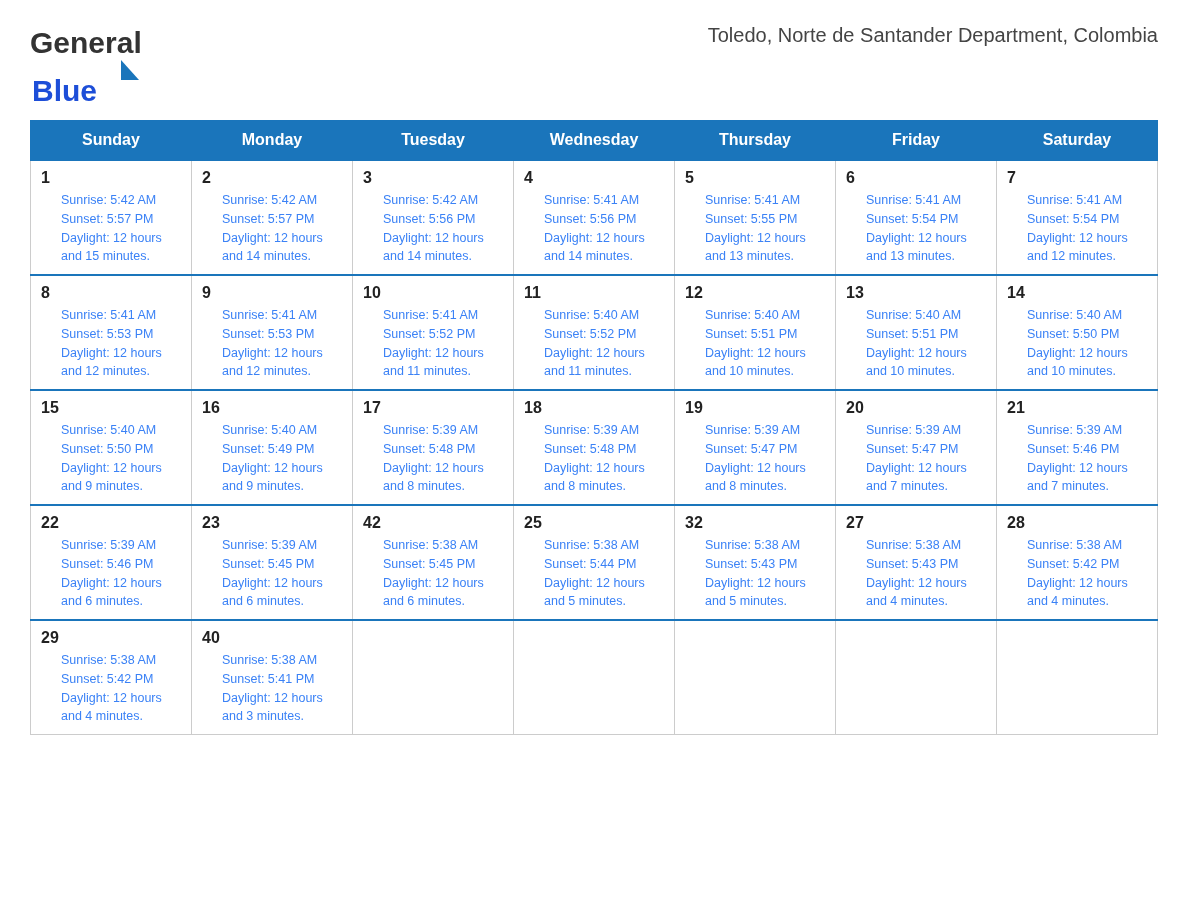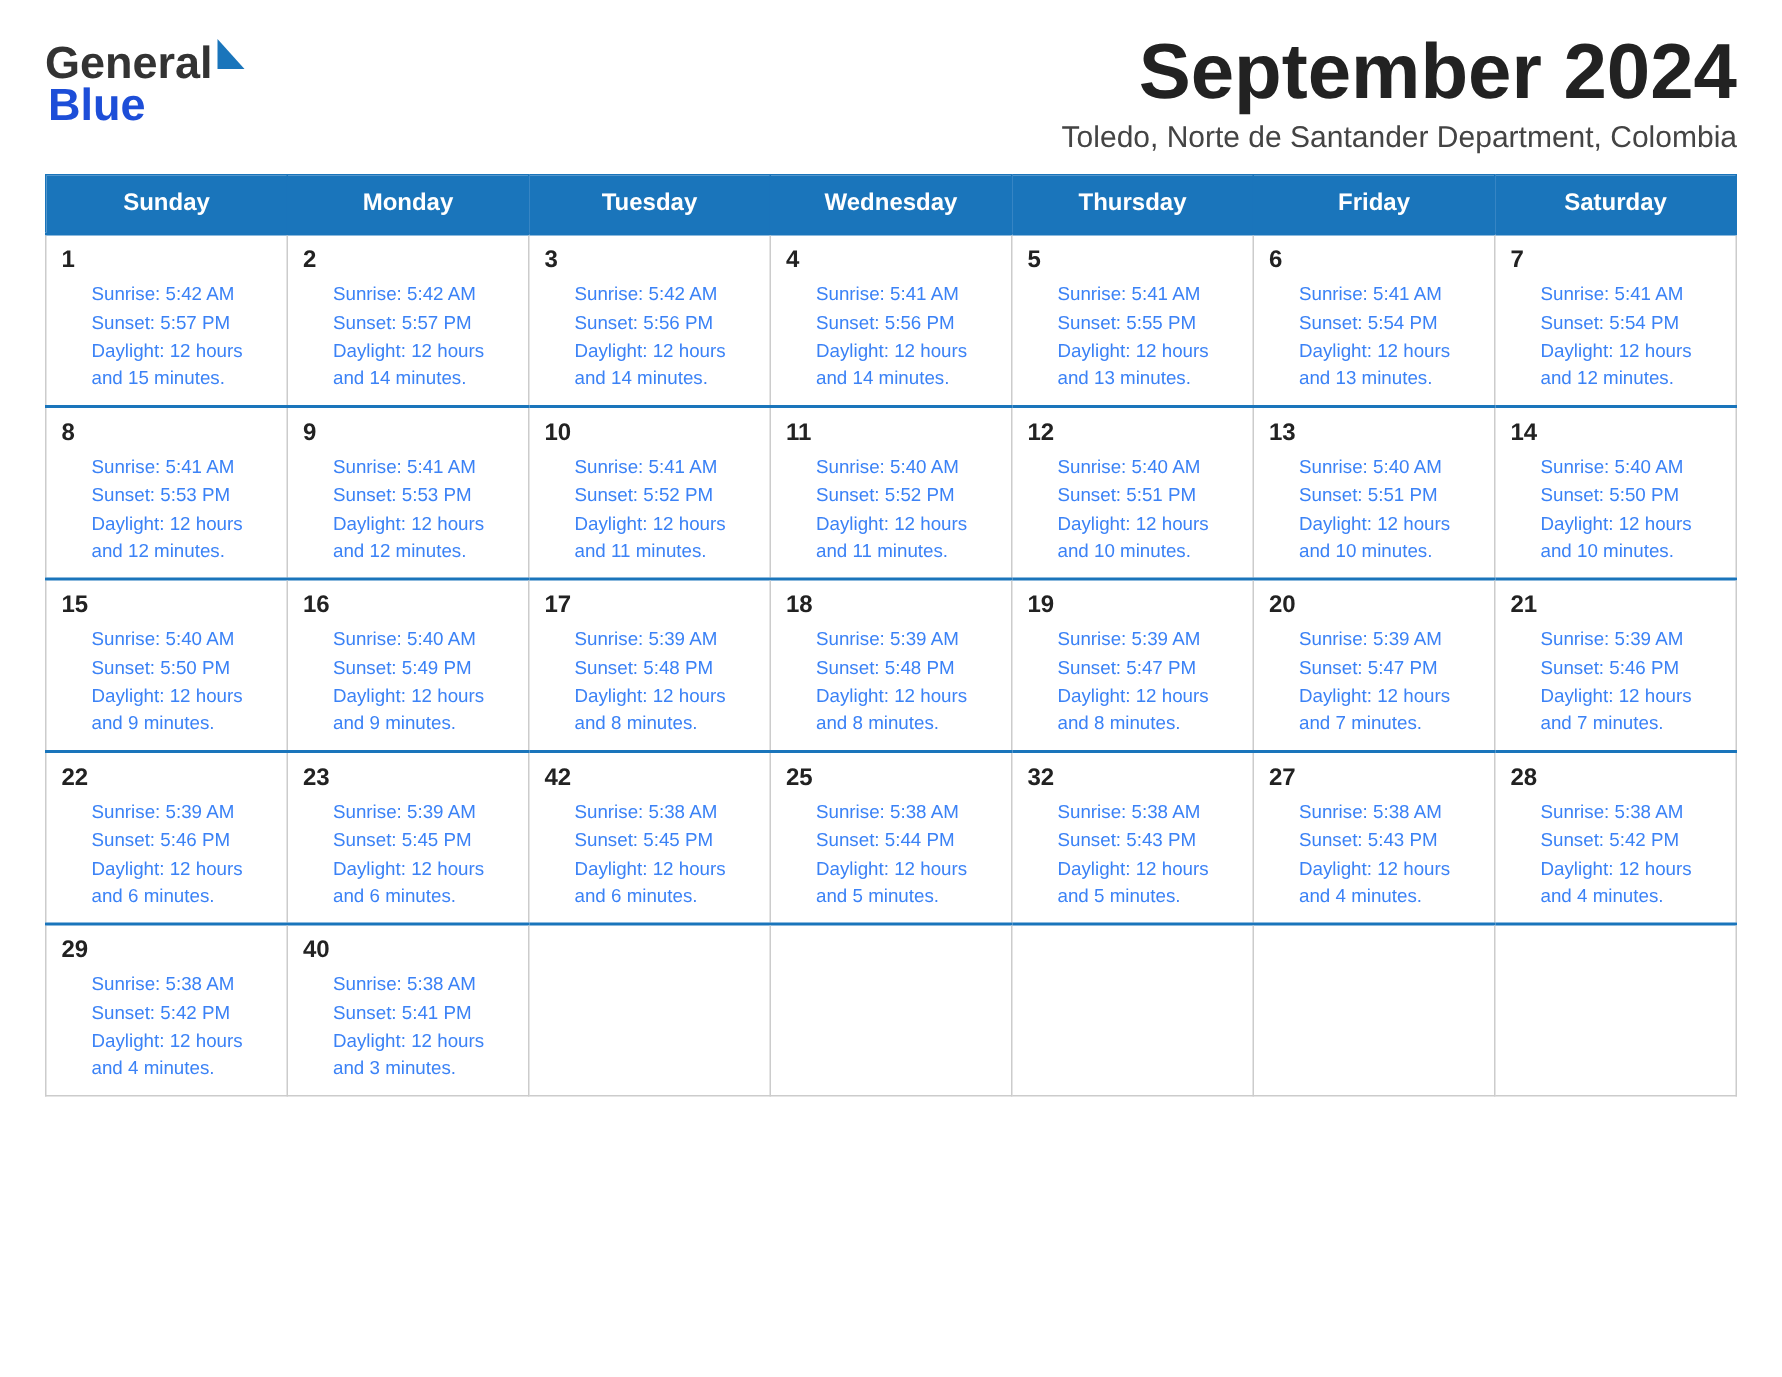--- a/index.html
+++ b/index.html
@@ -72,24 +72,25 @@
       line-height: 1.5;
       margin-left: 20px;
     }
     .logo-wrapper {
       display: flex;
       flex-direction: column;
       padding-top: 6px;
     }
     .logo-row1 {
       display: flex;
-      align-items: flex-start;
+      align-items: flex-end;
       font-size: 30px;
       font-weight: bold;
       color: #333;
+      flex-direction: column;
     }
     .logo-row2 {
       font-size: 30px;
       font-weight: bold;
       color: #1d4ed8;
       margin-top: -6px;
       padding-left: 2px;
     }
   </style>
 </head>
@@ -97,21 +98,20 @@
 
 <div class="header">
   <div class="logo-wrapper">
     <div class="logo-row1">
       <span>General</span>
       <span style="display:inline-block;width:0;height:0;border-left:18px solid #1a75bb;border-top:20px solid transparent;margin:0 3px 0 3px;vertical-align:middle;"></span>
     </div>
     <div class="logo-row2">Blue</div>
   </div>
   <div class="title-block">
-    <h1>September 2024</h1>
     <h2>Toledo, Norte de Santander Department, Colombia</h2>
   </div>
 </div>
 
 <table class="calendar">
   <thead>
     <tr>
     <th>Sunday</th>
         <th>Monday</th>
         <th>Tuesday</th>

